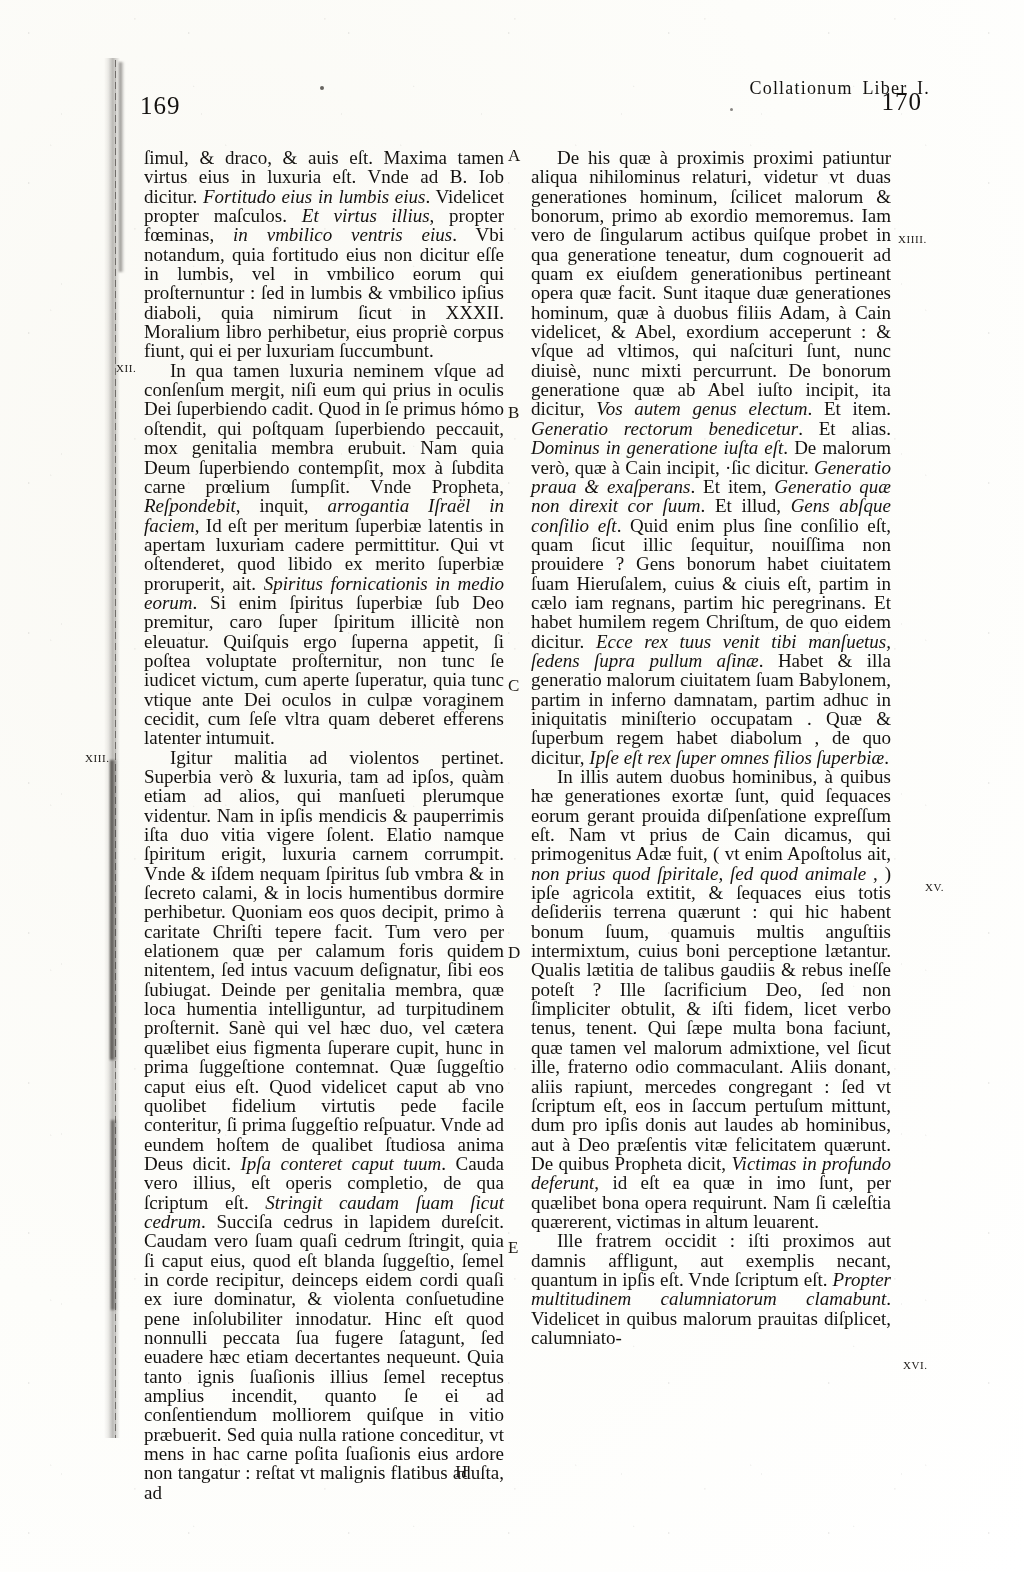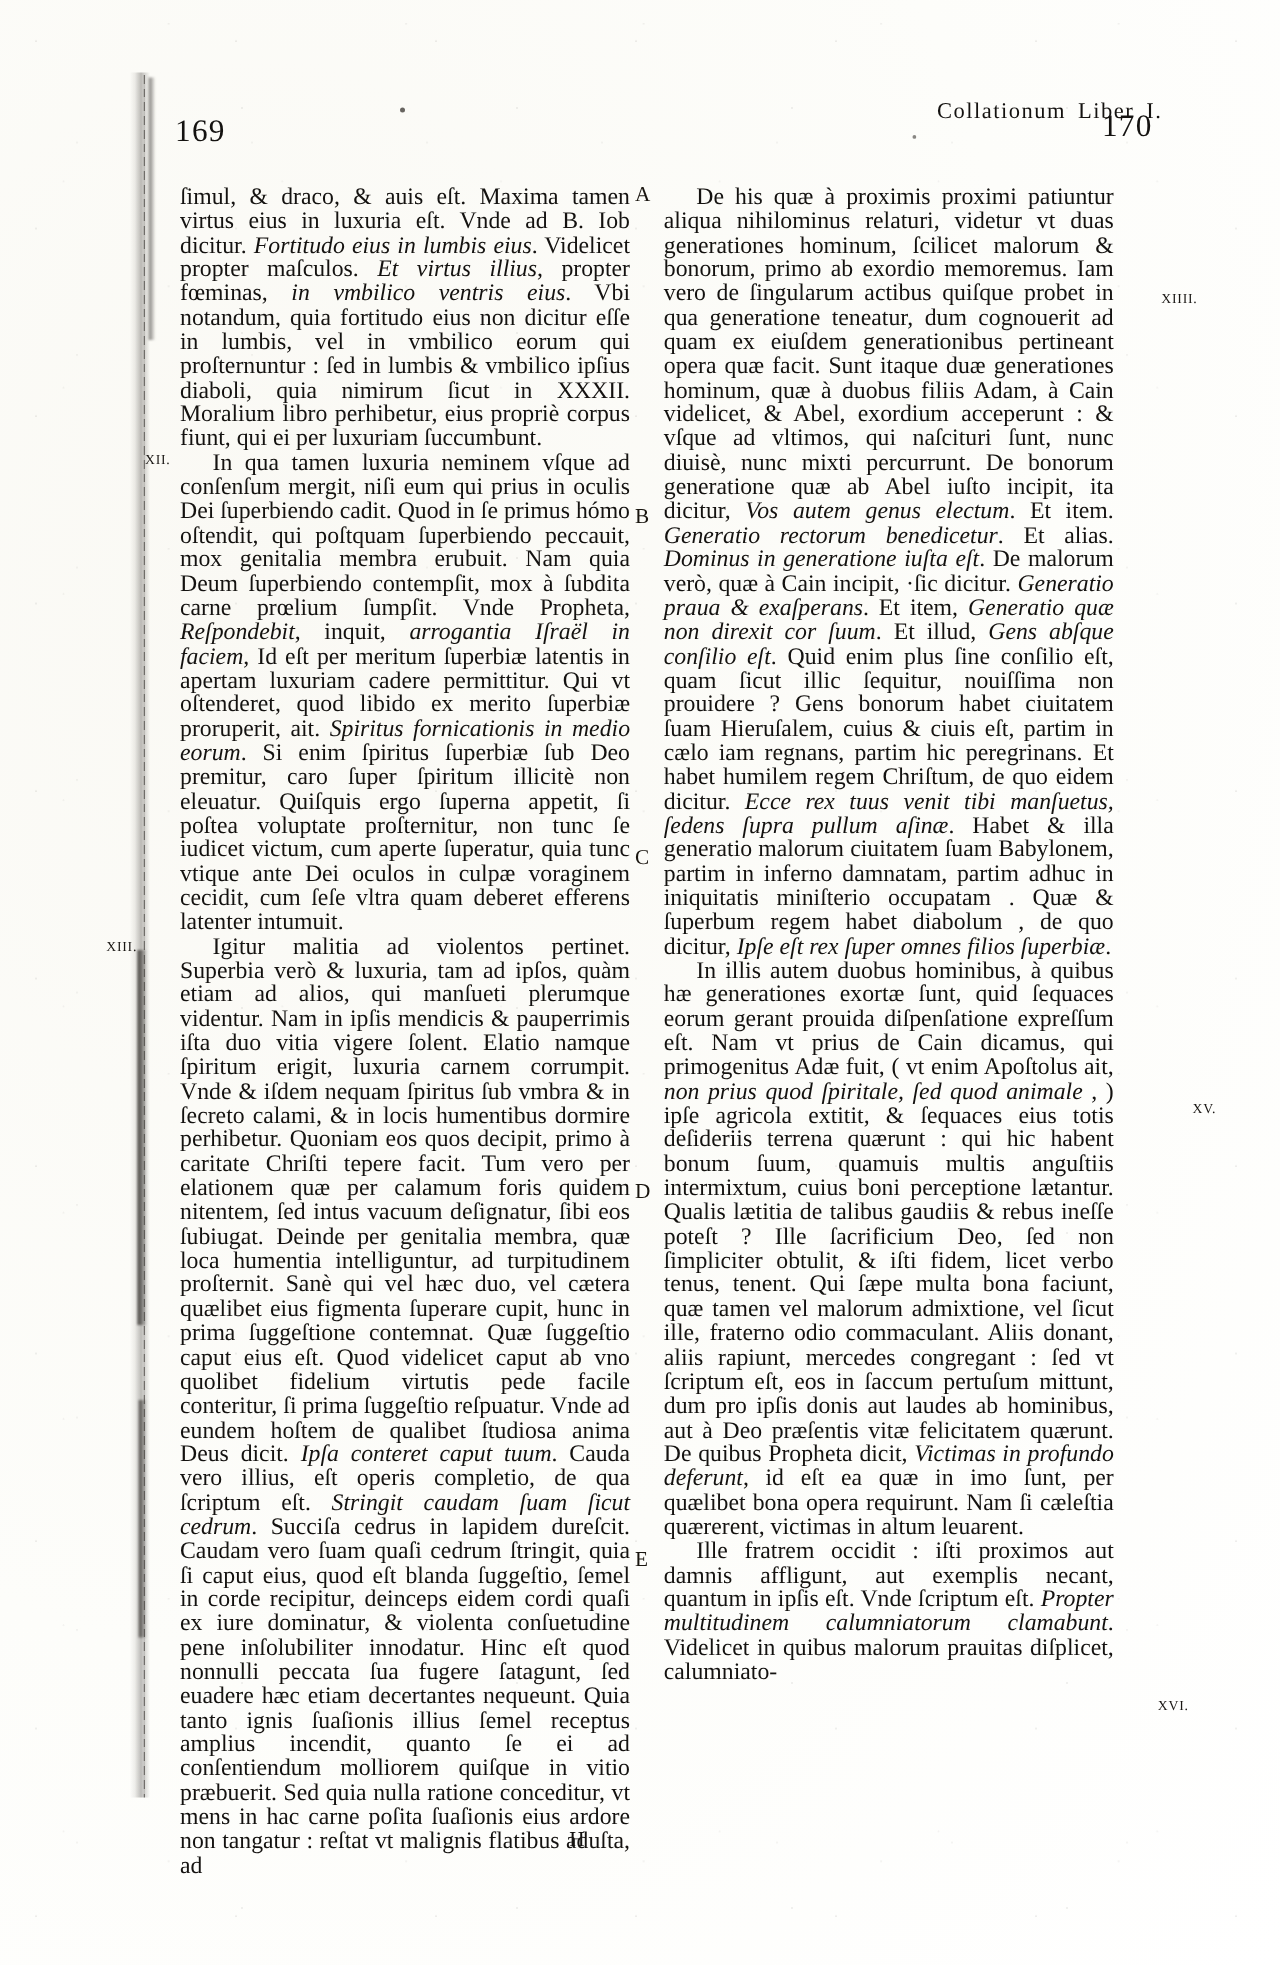--- a/index.html
+++ b/index.html
@@ -150,21 +150,21 @@
 
   
   .marginalia {
     position: absolute;
     font-size: 11px;
     letter-spacing: 0.6px;
     font-variant: small-caps;
     color: #1a1714;
   }
   .m-left  { text-align: left; }
-  .m-right { text-align: right; }
+  .m-right { text-align: left; }
 
   
   .divletter {
     position: absolute;
     font-size: 17px;
     color: #19150f;
   }
 
   
   .signature {

